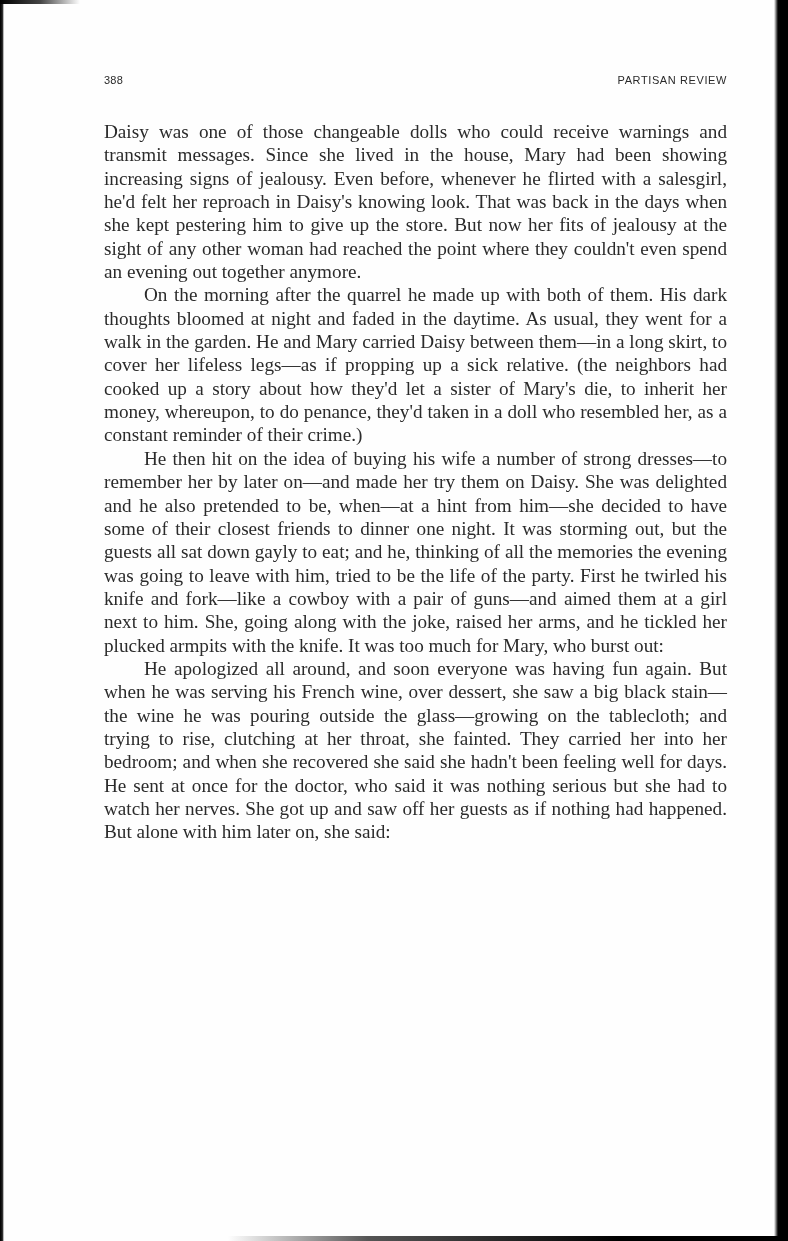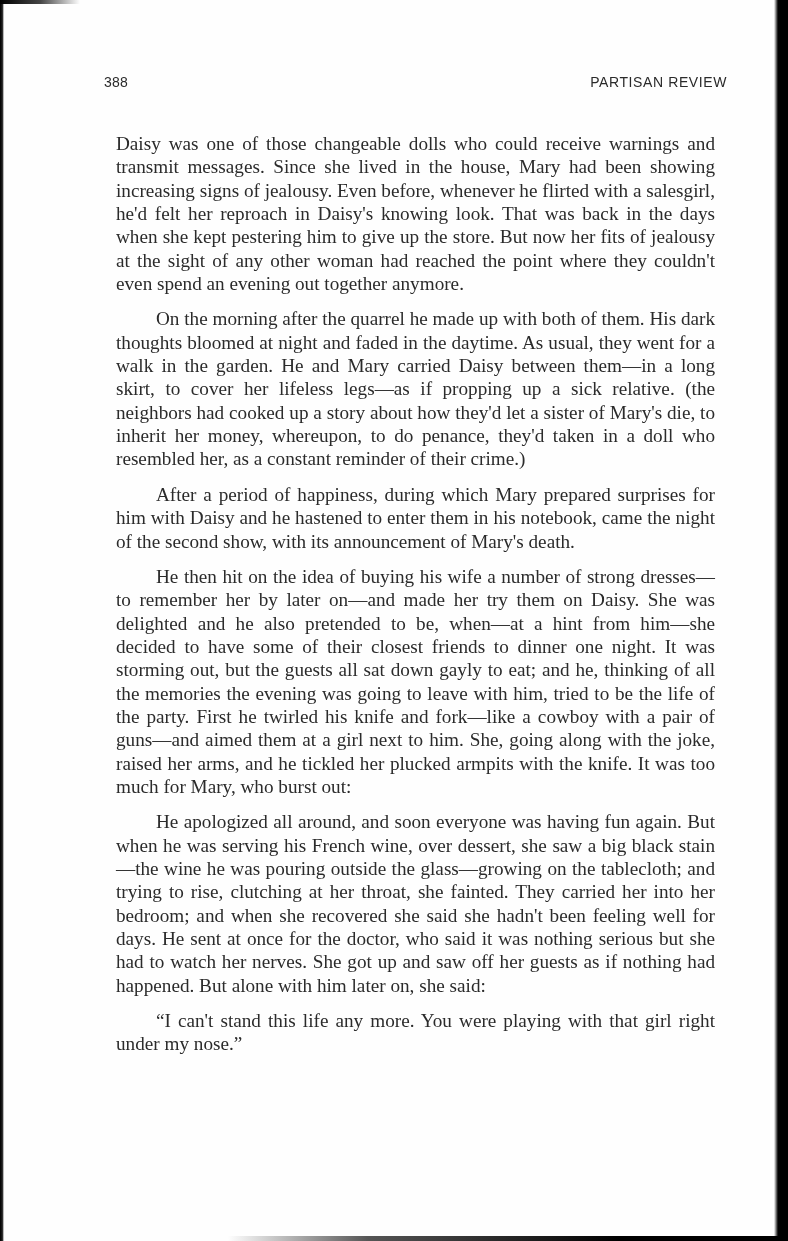--- a/index.html
+++ b/index.html
@@ -47,21 +47,21 @@
       background: linear-gradient(to right, rgba(0,0,0,0) 0%, #555 25%, #000 70%, #000 100%);
     }
 
     .running-head {
       position: absolute;
       top: 74px;
       left: 104px;
       width: 623px;
       height: 22px;
       font-family: "Liberation Sans", "DejaVu Sans", sans-serif;
-      font-size: 14px;
+      font-size: 11px;
       color: #2a2a2a;
       letter-spacing: 0.2px;
     }
     .page-number {
       position: absolute;
       left: 0;
       top: 0;
     }
     .journal-title {
       position: absolute;
@@ -75,21 +75,21 @@
       position: absolute;
       top: 120px;
       left: 104px;
       width: 623px;
       font-family: "Liberation Serif", "DejaVu Serif", serif;
       font-size: 19.2px;
       line-height: 23.35px;
       color: #2b2b2b;
     }
     .body-text p {
-      margin: 12px;
+      margin: 0;
       text-align: justify;
       text-indent: 40px;
       hyphens: none;
     }
     .body-text p.no-indent {
       text-indent: 0;
     }
   </style>
 </head>
 <body>
@@ -100,17 +100,15 @@
 <div class="scan-bottom-shadow"></div>
 
 <div class="running-head">
   <span class="page-number">388</span>
   <span class="journal-title">PARTISAN REVIEW</span>
 </div>
 
 <div class="body-text">
   <p class="no-indent">Daisy was one of those changeable dolls who could receive warnings and transmit messages. Since she lived in the house, Mary had been showing increasing signs of jealousy. Even before, whenever he flirted with a salesgirl, he'd felt her reproach in Daisy's knowing look. That was back in the days when she kept pestering him to give up the store. But now her fits of jealousy at the sight of any other woman had reached the point where they couldn't even spend an evening out together anymore.</p>
   <p>On the morning after the quarrel he made up with both of them. His dark thoughts bloomed at night and faded in the daytime. As usual, they went for a walk in the garden. He and Mary carried Daisy between them—in a long skirt, to cover her lifeless legs—as if propping up a sick relative. (the neighbors had cooked up a story about how they'd let a sister of Mary's die, to inherit her money, whereupon, to do penance, they'd taken in a doll who resembled her, as a constant reminder of their crime.)</p>
-  <p>After a period of happiness, during which Mary prepared surprises for him with Daisy and he hastened to enter them in his notebook, came the night of the second show, with its announcement of Mary's death.</p>
   <p>He then hit on the idea of buying his wife a number of strong dresses—to remember her by later on—and made her try them on Daisy. She was delighted and he also pretended to be, when—at a hint from him—she decided to have some of their closest friends to dinner one night. It was storming out, but the guests all sat down gayly to eat; and he, thinking of all the memories the evening was going to leave with him, tried to be the life of the party. First he twirled his knife and fork—like a cowboy with a pair of guns—and aimed them at a girl next to him. She, going along with the joke, raised her arms, and he tickled her plucked armpits with the knife. It was too much for Mary, who burst out:</p>
   <p>He apologized all around, and soon everyone was having fun again. But when he was serving his French wine, over dessert, she saw a big black stain—the wine he was pouring outside the glass—growing on the tablecloth; and trying to rise, clutching at her throat, she fainted. They carried her into her bedroom; and when she recovered she said she hadn't been feeling well for days. He sent at once for the doctor, who said it was nothing serious but she had to watch her nerves. She got up and saw off her guests as if nothing had happened. But alone with him later on, she said:</p>
-  <p>“I can't stand this life any more. You were playing with that girl right under my nose.”</p>
 </div>
 
 </body></html>

